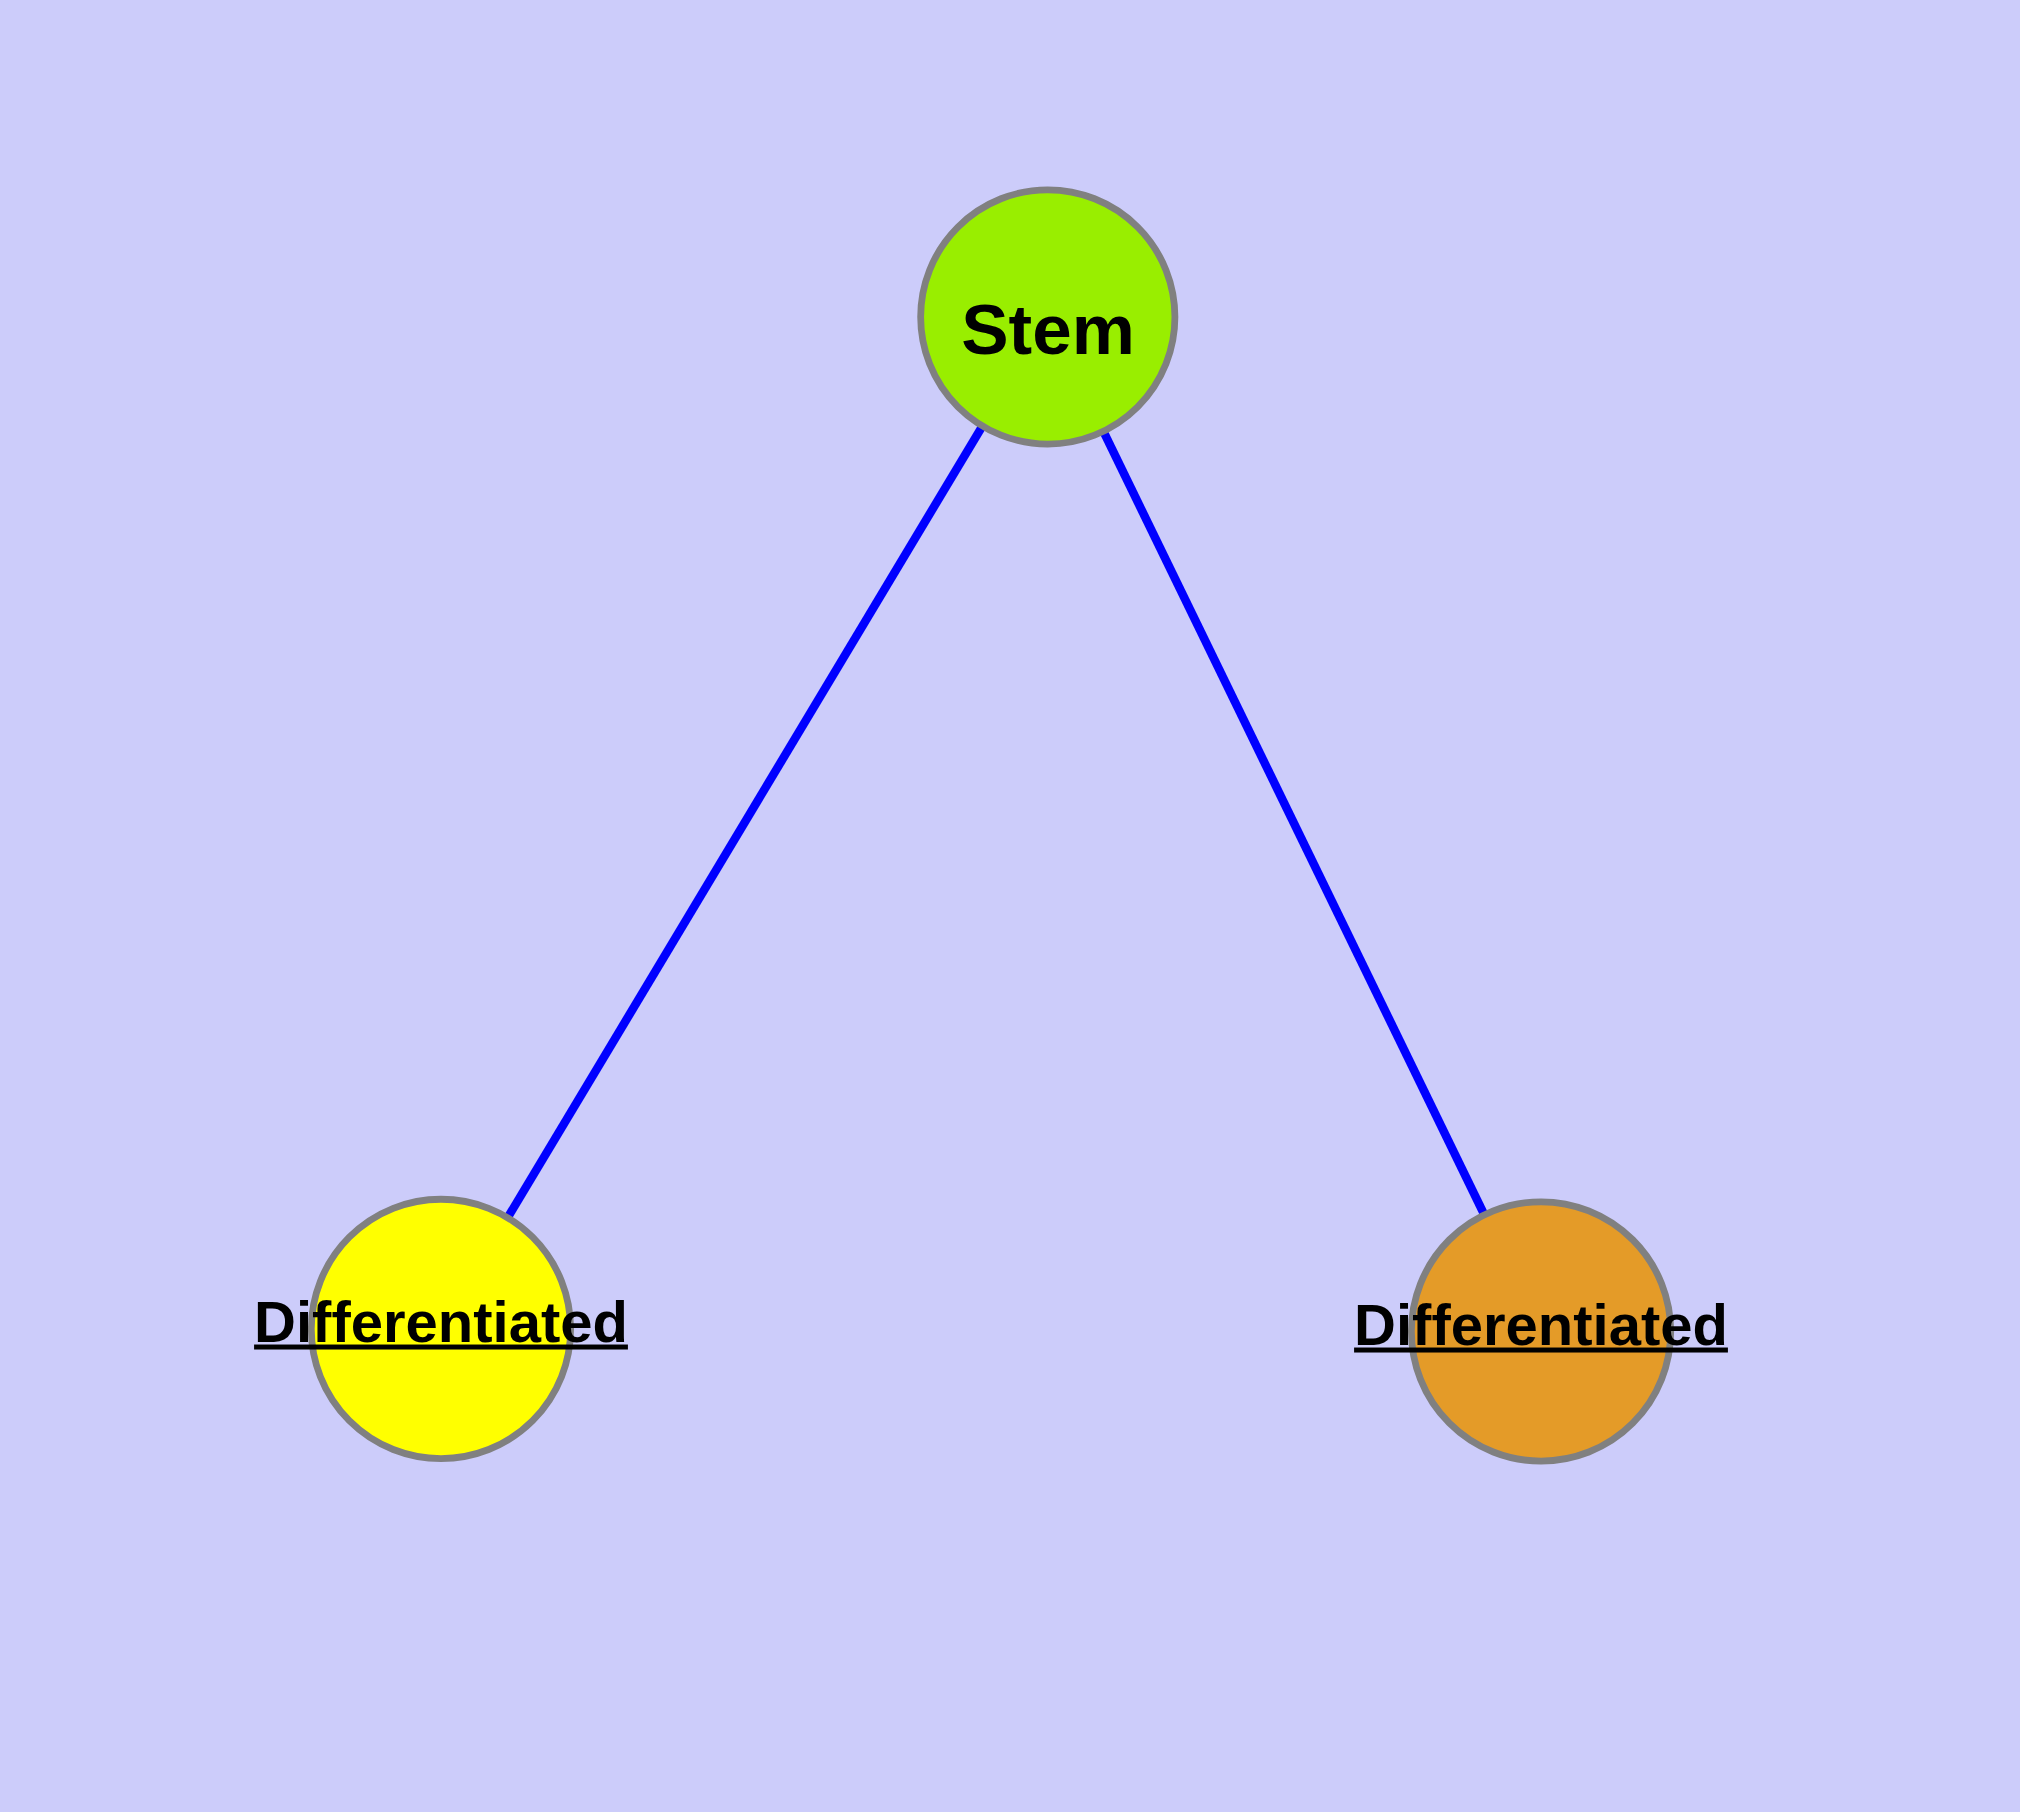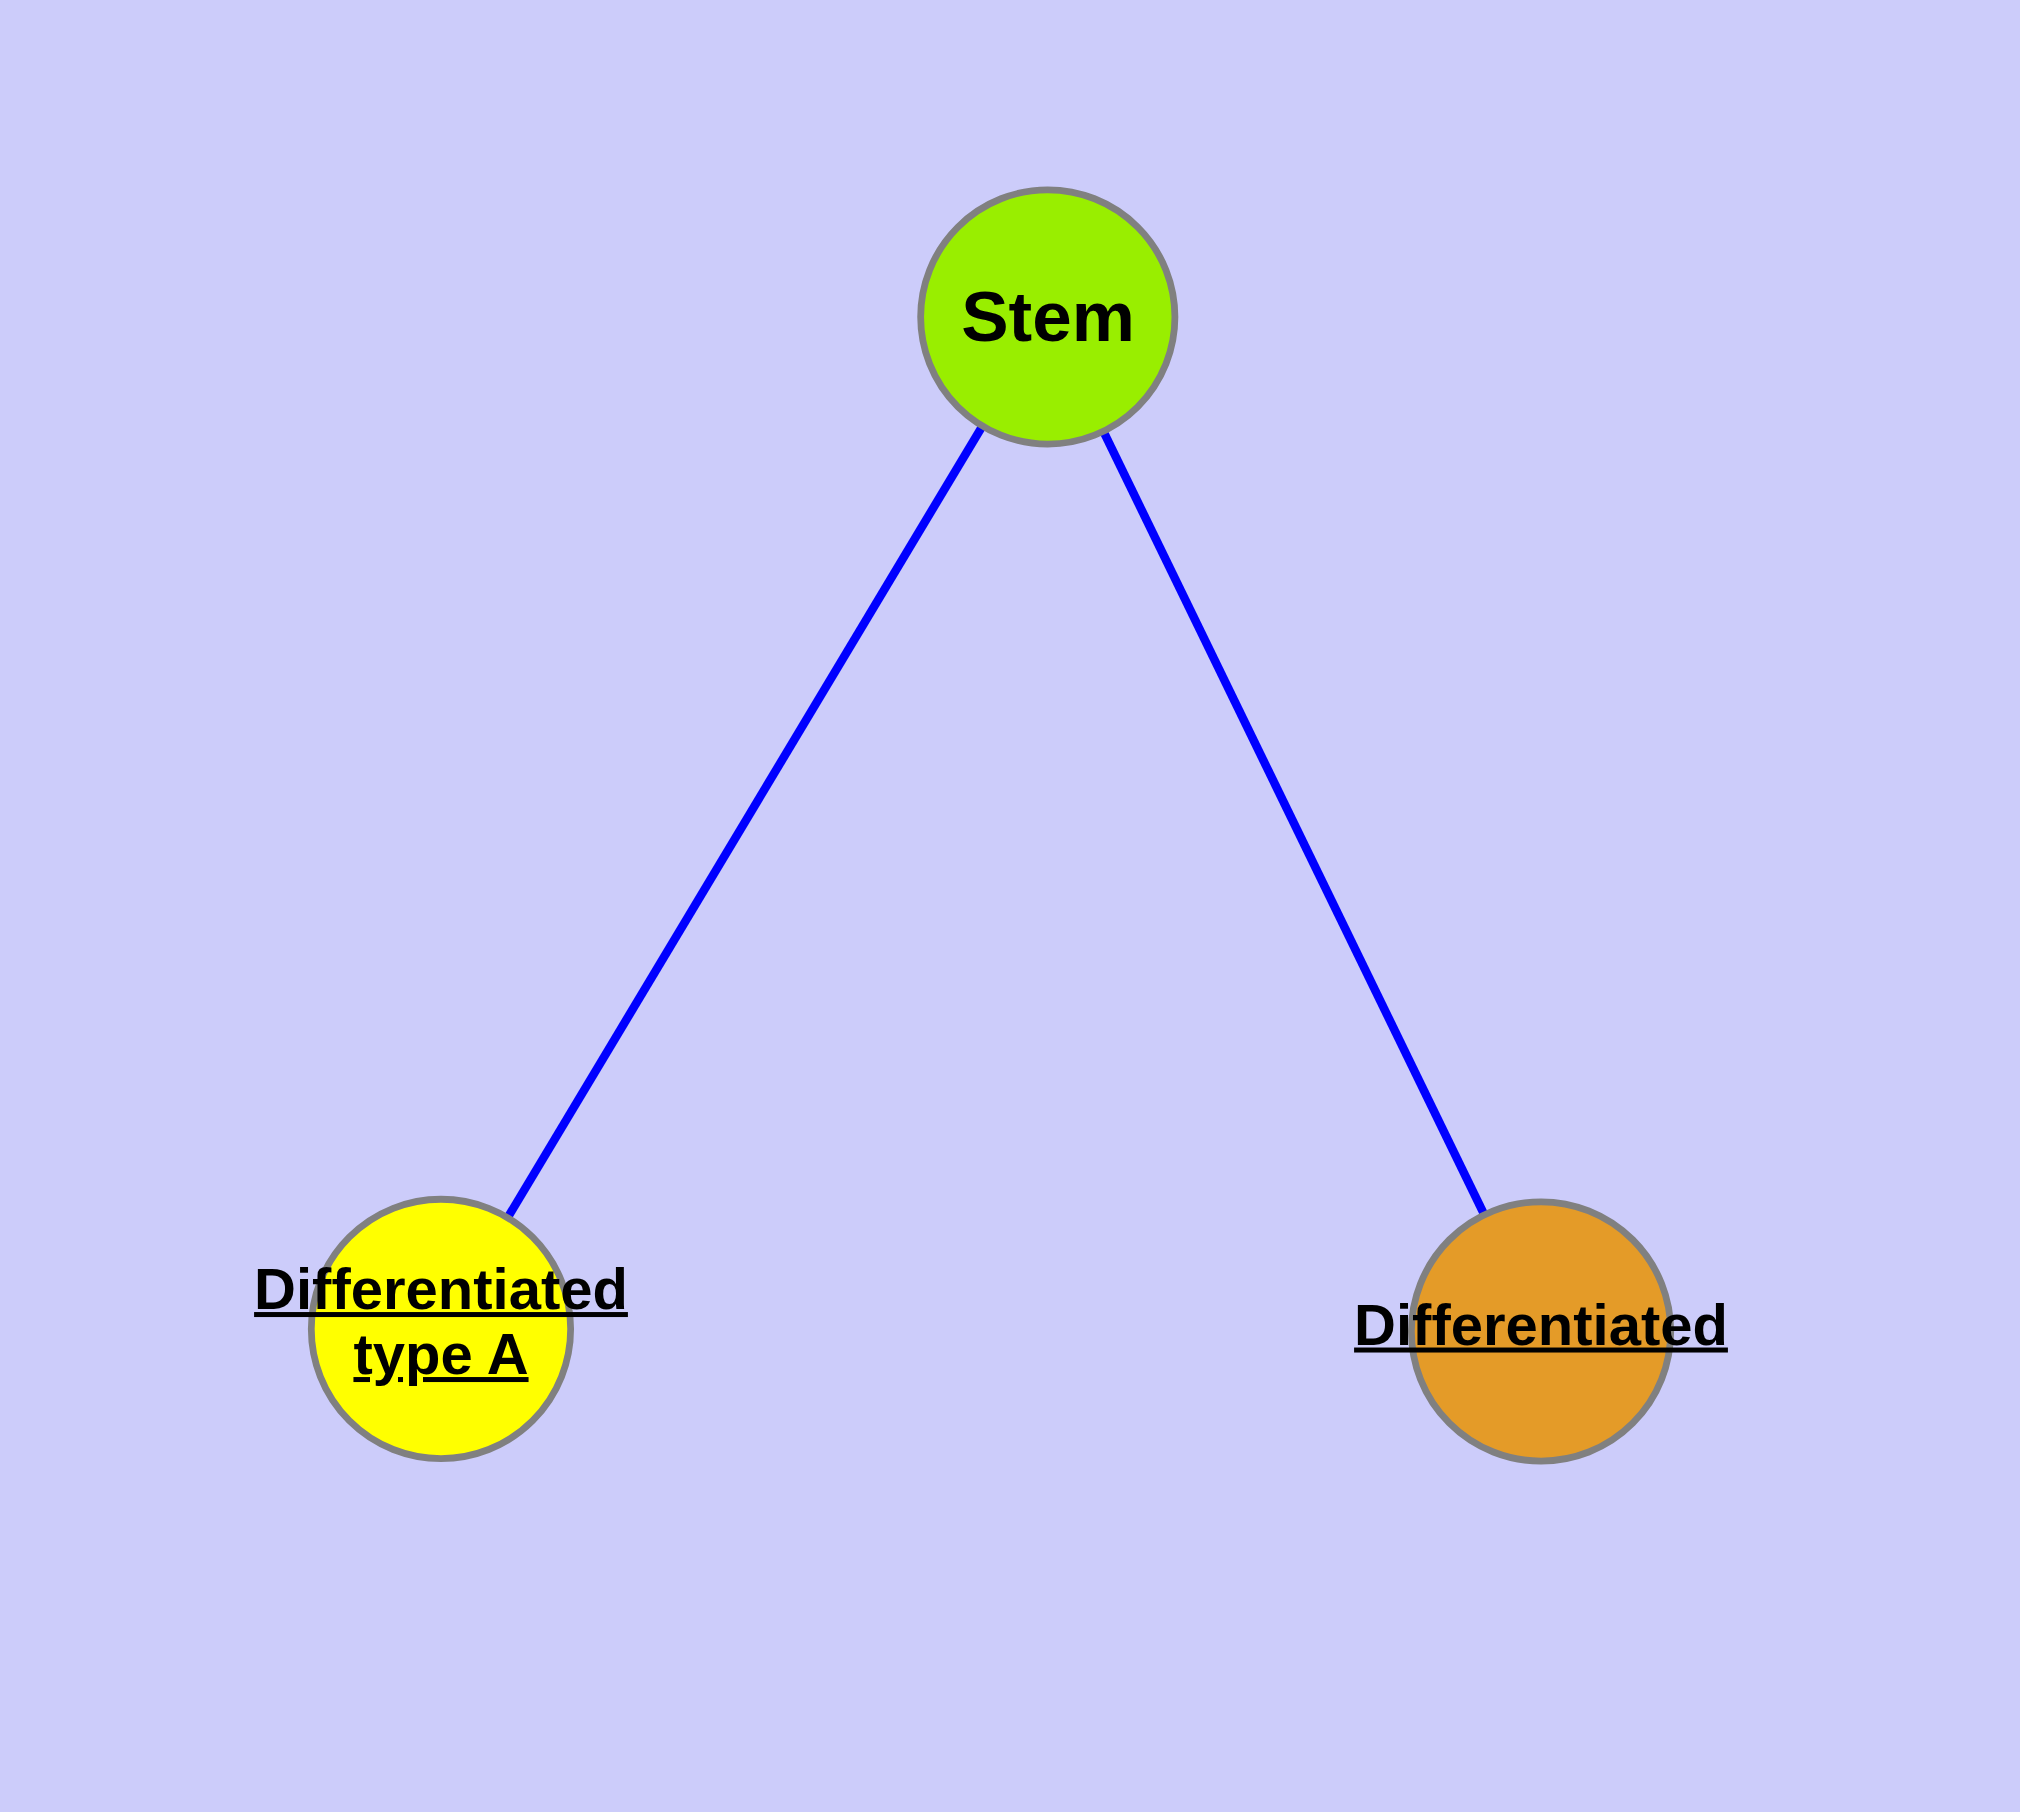--- a/index.html
+++ b/index.html
@@ -28,20 +28,21 @@
     font-family: "Liberation Sans", sans-serif;
     font-weight: bold;
     color: #000000;
     white-space: nowrap;
     line-height: 1.12;
     pointer-events: none;
     transform: translate(-50%, -50%);
   }
   .label-stem {
     font-size: 71px;
+    margin-top: 13px;
   }
   .label-child {
     font-size: 58px;
     text-decoration: underline;
   }
 </style>
 </head>
 <body>
 
 <div id="canvas">
@@ -61,21 +62,20 @@
       <circle cx="1818" cy="1571" r="153" fill="#e49b28" stroke="#808080" stroke-width="8"></circle>
     </g>
   </svg>
 
   <div class="node-label label-stem" style="left:1048px; top:317px;">
     <div>Stem</div>
   </div>
 
   <div class="node-label label-child" style="left:441px; top:1322px;">
     <div>Differentiated</div>
-    <div>type A</div>
   </div>
 
   <div class="node-label label-child" style="left:1541px; top:1325px;">
     <div>Differentiated</div>
   </div>
 
 </div>
 
 
 </body></html>

